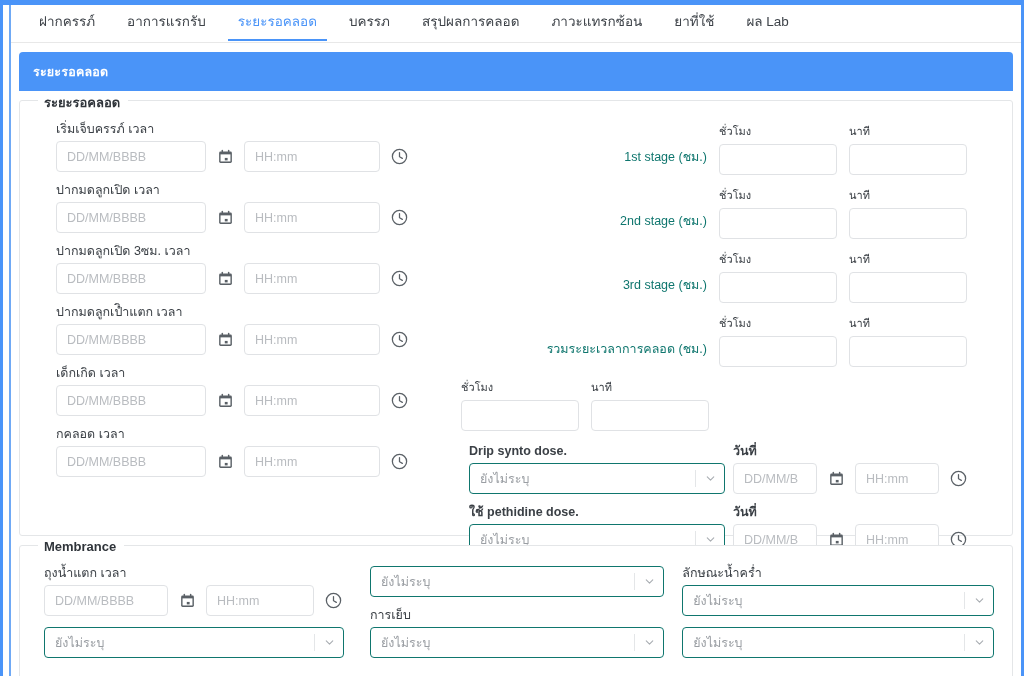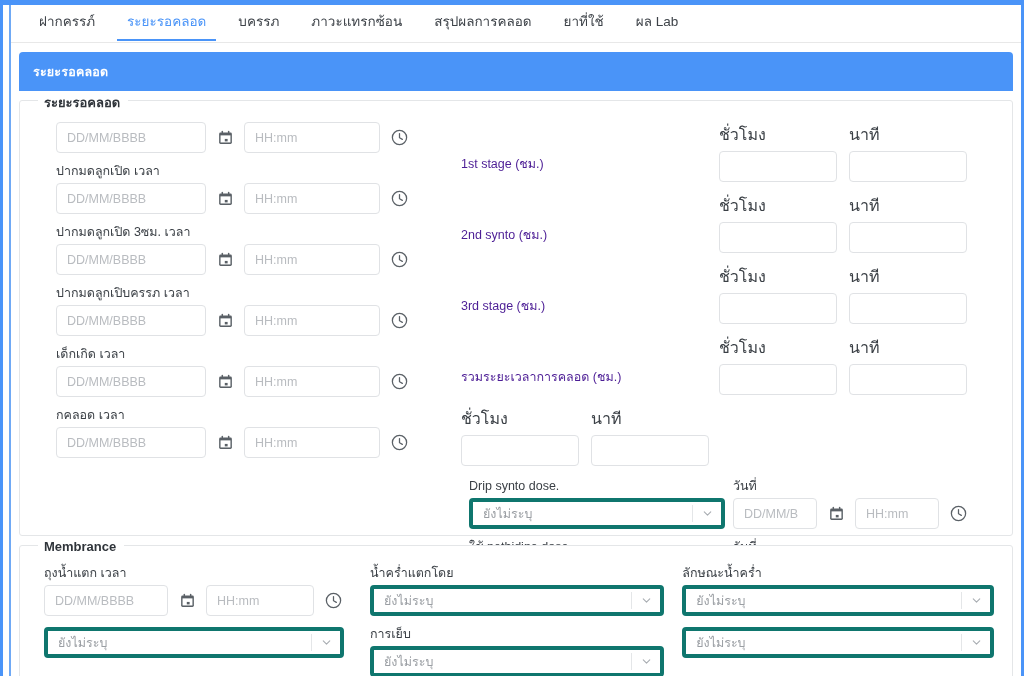--- a/index.html
+++ b/index.html
@@ -139,47 +139,48 @@
   .icon-btn svg { display:block; }
 
   
   .stage-row {
     display: flex;
     align-items: flex-end;
     margin-bottom: 11px;
   }
   .stage-label {
     width: 258px;
+    text-align: right;
     padding-right: 12px;
     padding-bottom: 8px;
     font-size: 12.5px;
-    color: #4c1d95;
+    color: #0f766e;
     white-space: nowrap;
     margin-top: 12px;
   }
   .unit-col { margin-right: 12px; }
   .unit-head {
-    font-size: 16px;
+    font-size: 11px;
     color: #3b4046;
     margin-bottom: 4px;
   }
 
   
   .dose-wrap { padding-left: 8px; padding-top: 2px; }
   .dose-row { margin-bottom: 11px; }
   .dose-line { display:flex; align-items:center; }
-  .dose-heads { display:flex; }
+  .dose-heads { display:flex;font-weight:bold; }
   .dose-heads .h1 { width: 264px; }
   .dose-heads .h2 { width: 100px; }
 
   
   .select {
     position: relative;
     height: 31px;
-    border: 4px solid #0f766e;
+    border: 1px solid #0f766e;
     border-radius: 4px;
     background:#fff;
     display:flex;
     align-items:center;
     cursor: pointer;
   }
   .select .val {
     flex: 1;
     padding: 0 10px;
     font-size: 12.5px;
@@ -214,40 +215,42 @@
 <div class="viewport">
   <div class="frame-top"></div>
   <div class="frame-left-a"></div>
   <div class="frame-left-b"></div>
   <div class="frame-right"></div>
 
   <div class="content">
 
     <div class="tabbar">
       <div class="tab">ฝากครรภ์</div>
+      <div class="tab">อาการแรกรับ</div>
       <div class="tab active">ระยะรอคลอด</div>
       <div class="tab">บครรภ</div>
+      <div class="tab">สรุปผลการคลอด</div>
       <div class="tab">ภาวะแทรกซ้อน</div>
-      <div class="tab">สรุปผลการคลอด</div>
       <div class="tab">ยาที่ใช้</div>
       <div class="tab">ผล Lab</div>
     </div>
 
     <div class="panel-header">
       <span class="title">ระยะรอคลอด</span>
     </div>
 
     <div class="card labor">
       <span class="legend">ระยะรอคลอด</span>
 
       <div class="row-cols">
 
         <div class="col-left">
 
           <div>
+            <div class="field-label">เริ่มเจ็บครรภ์ เวลา</div>
             <div class="dt-row">
               <input class="txt in-date" placeholder="DD/MM/BBBB" style="">
               <span class="icon-btn">
                 <svg width="17" height="17" viewBox="0 0 24 24">
                     <rect x="3" y="5" width="18" height="16" rx="2" fill="#5a6066"></rect>
                     <rect x="5" y="9" width="14" height="10" fill="#fff"></rect>
                     <rect x="6.5" y="2.5" width="2" height="4" rx="1" fill="#5a6066"></rect>
                     <rect x="15.5" y="2.5" width="2" height="4" rx="1" fill="#5a6066"></rect>
                     <rect x="11" y="14" width="4" height="3.5" fill="#5a6066"></rect>
                   </svg>
@@ -302,21 +305,21 @@
               <span class="icon-btn">
                 <svg width="19" height="19" viewBox="0 0 24 24">
                     <circle cx="12" cy="12" r="9" fill="none" stroke="#5a6066" stroke-width="1.6"></circle>
                     <path d="M12 7v5.3l3.6 2.1" fill="none" stroke="#5a6066" stroke-width="1.6" stroke-linecap="round"></path>
                   </svg>
               </span>
             </div>
           </div>
 
           <div>
-            <div class="field-label">ปากมดลูกเปิบครรภ เวลา</div>
+            <div class="field-label">ปากมดลูกเปิำแตก เวลา</div>
             <div class="dt-row">
               <input class="txt in-date" placeholder="DD/MM/BBBB" style="">
               <span class="icon-btn">
                 <svg width="17" height="17" viewBox="0 0 24 24">
                     <rect x="3" y="5" width="18" height="16" rx="2" fill="#5a6066"></rect>
                     <rect x="5" y="9" width="14" height="10" fill="#fff"></rect>
                     <rect x="6.5" y="2.5" width="2" height="4" rx="1" fill="#5a6066"></rect>
                     <rect x="15.5" y="2.5" width="2" height="4" rx="1" fill="#5a6066"></rect>
                     <rect x="11" y="14" width="4" height="3.5" fill="#5a6066"></rect>
                   </svg>
@@ -387,21 +390,21 @@
               <div class="unit-head">ชั่วโมง</div>
               <input class="txt in-num" style="">
             </div>
             <div class="unit-col">
               <div class="unit-head">นาที</div>
               <input class="txt in-num" style="">
             </div>
           </div>
 
           <div class="stage-row">
-            <div class="stage-label">2nd synto (ชม.)</div>
+            <div class="stage-label">2nd stage (ชม.)</div>
             <div class="unit-col">
               <div class="unit-head">ชั่วโมง</div>
               <input class="txt in-num" style="">
             </div>
             <div class="unit-col">
               <div class="unit-head">นาที</div>
               <input class="txt in-num" style="">
             </div>
           </div>
 
@@ -556,21 +559,20 @@
                 <svg width="13" height="13" viewBox="0 0 24 24">
                     <path d="M6 9l6 6 6-6" fill="none" stroke="#a9adb2" stroke-width="2" stroke-linecap="round" stroke-linejoin="round"></path>
                   </svg>
               </span>
             </div>
           </div>
         </div>
 
         <div class="memb-col c2">
           <div class="memb-block">
-            <div class="field-label">น้ำคร่ำแตกโดย</div>
             <div class="select sel-wide">
               <span class="val">ยังไม่ระบุ</span>
               <span class="divider"></span>
               <span class="chev">
                 <svg width="13" height="13" viewBox="0 0 24 24">
                     <path d="M6 9l6 6 6-6" fill="none" stroke="#a9adb2" stroke-width="2" stroke-linecap="round" stroke-linejoin="round"></path>
                   </svg>
               </span>
             </div>
           </div>

